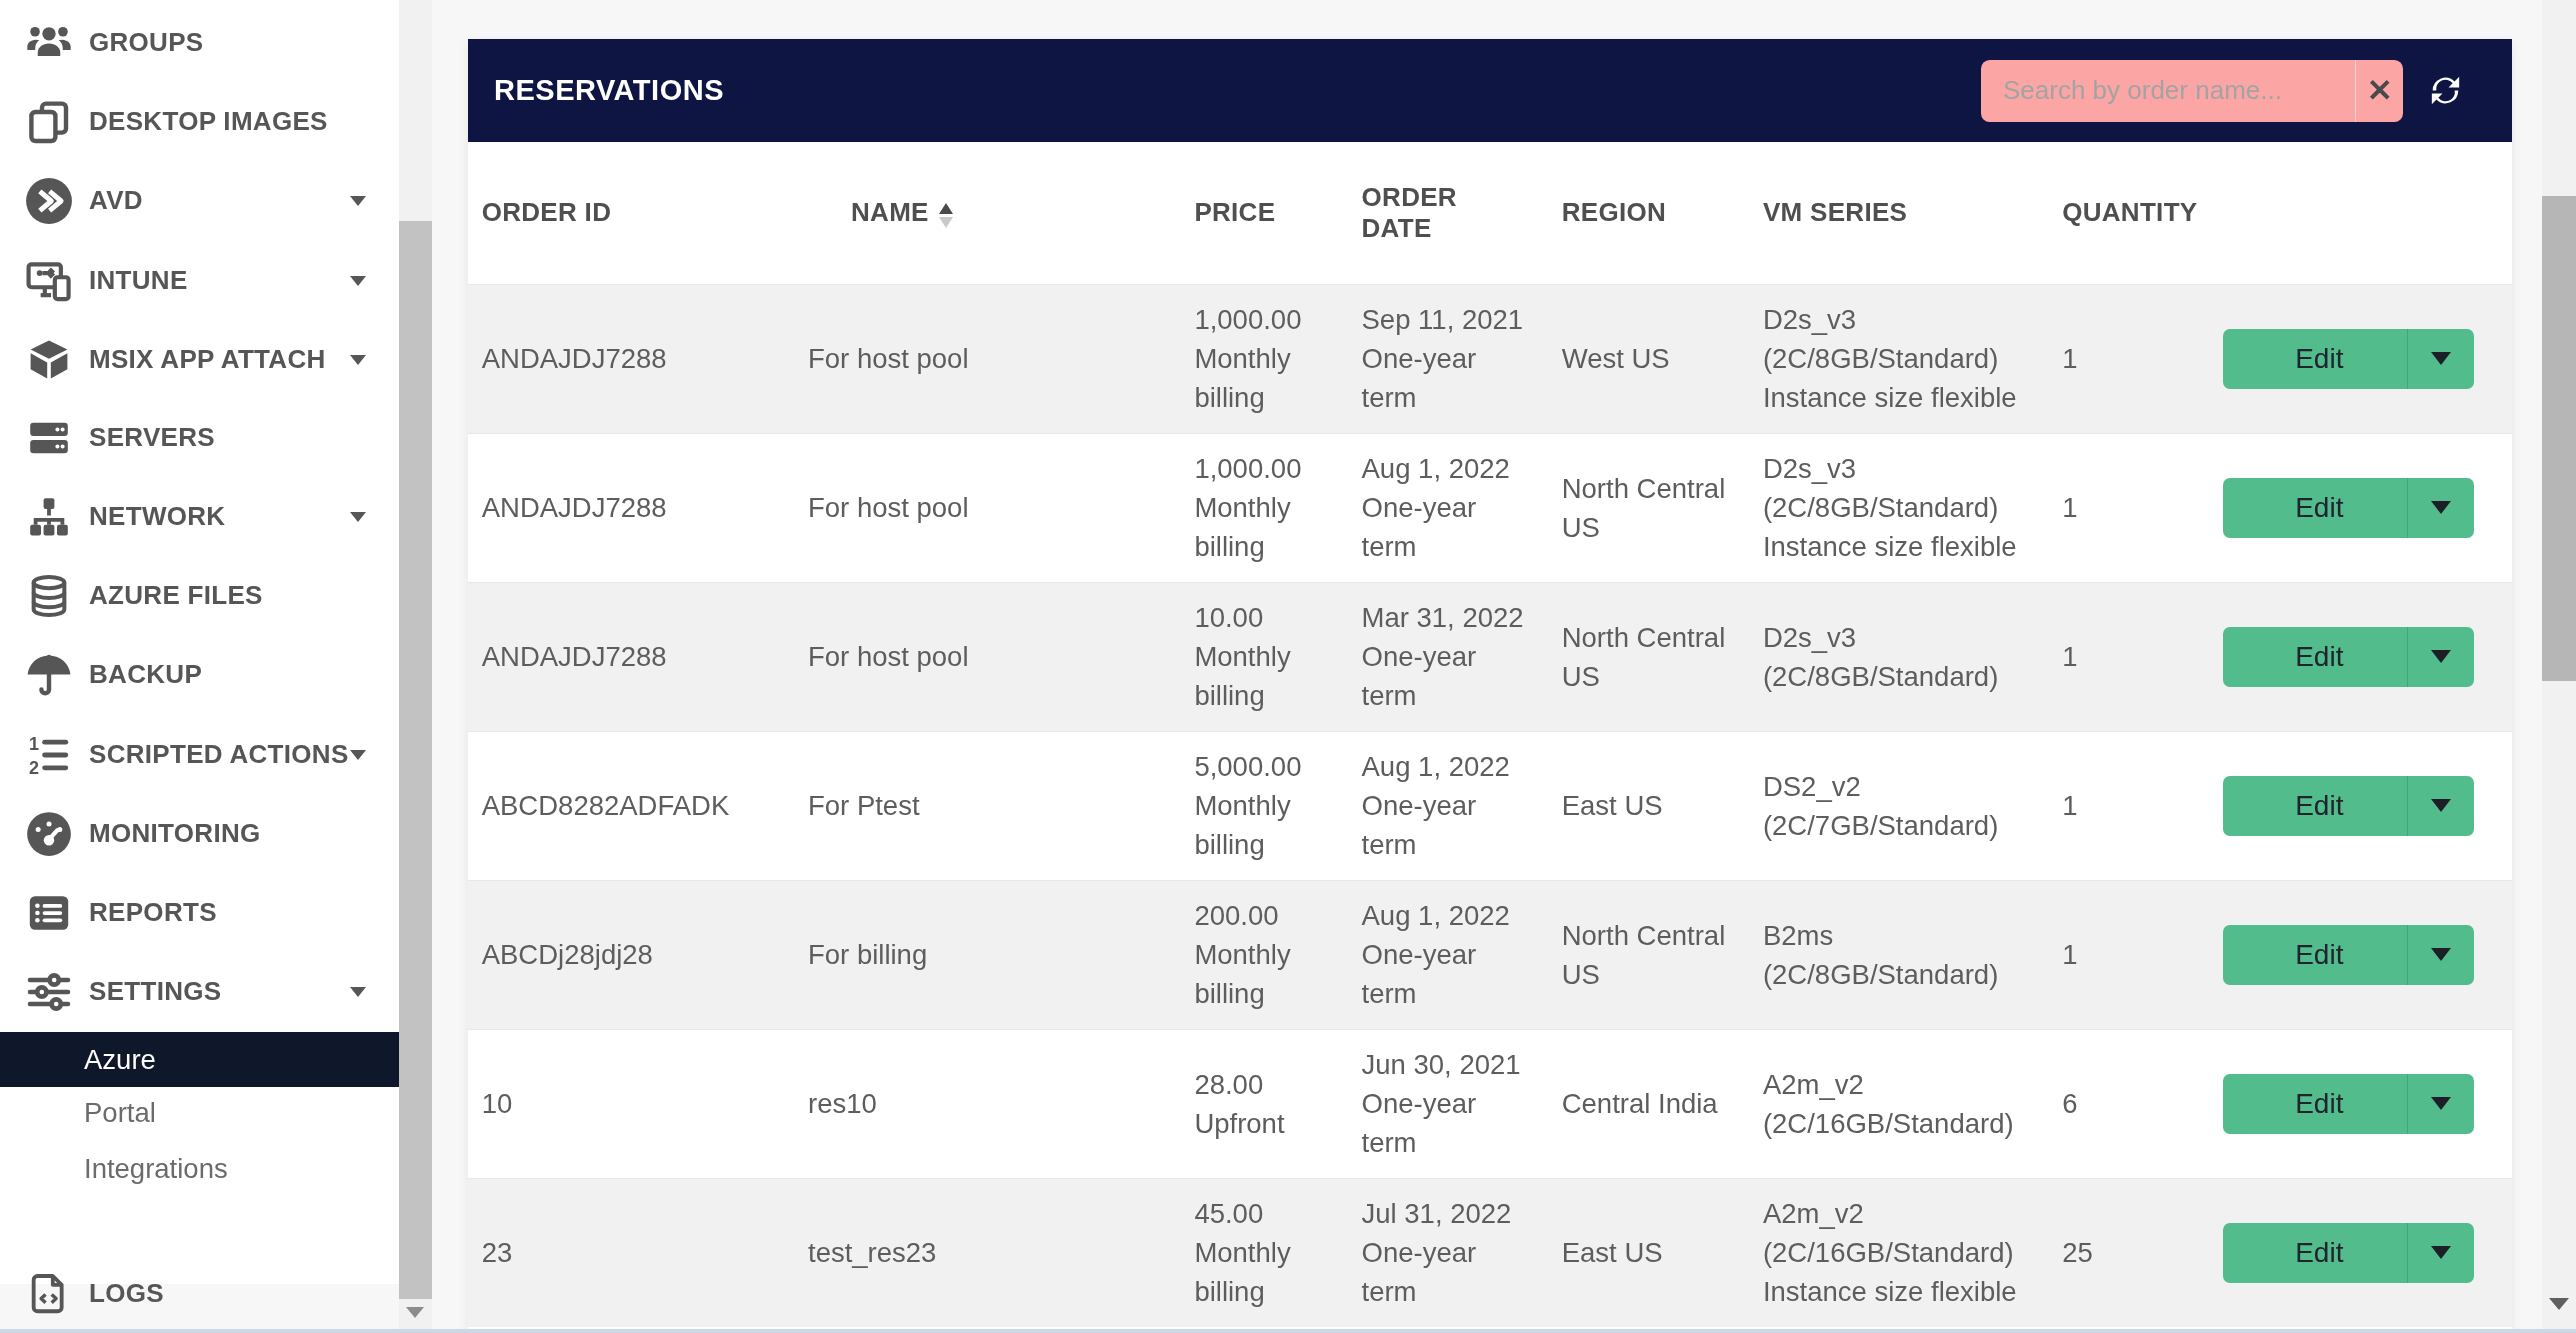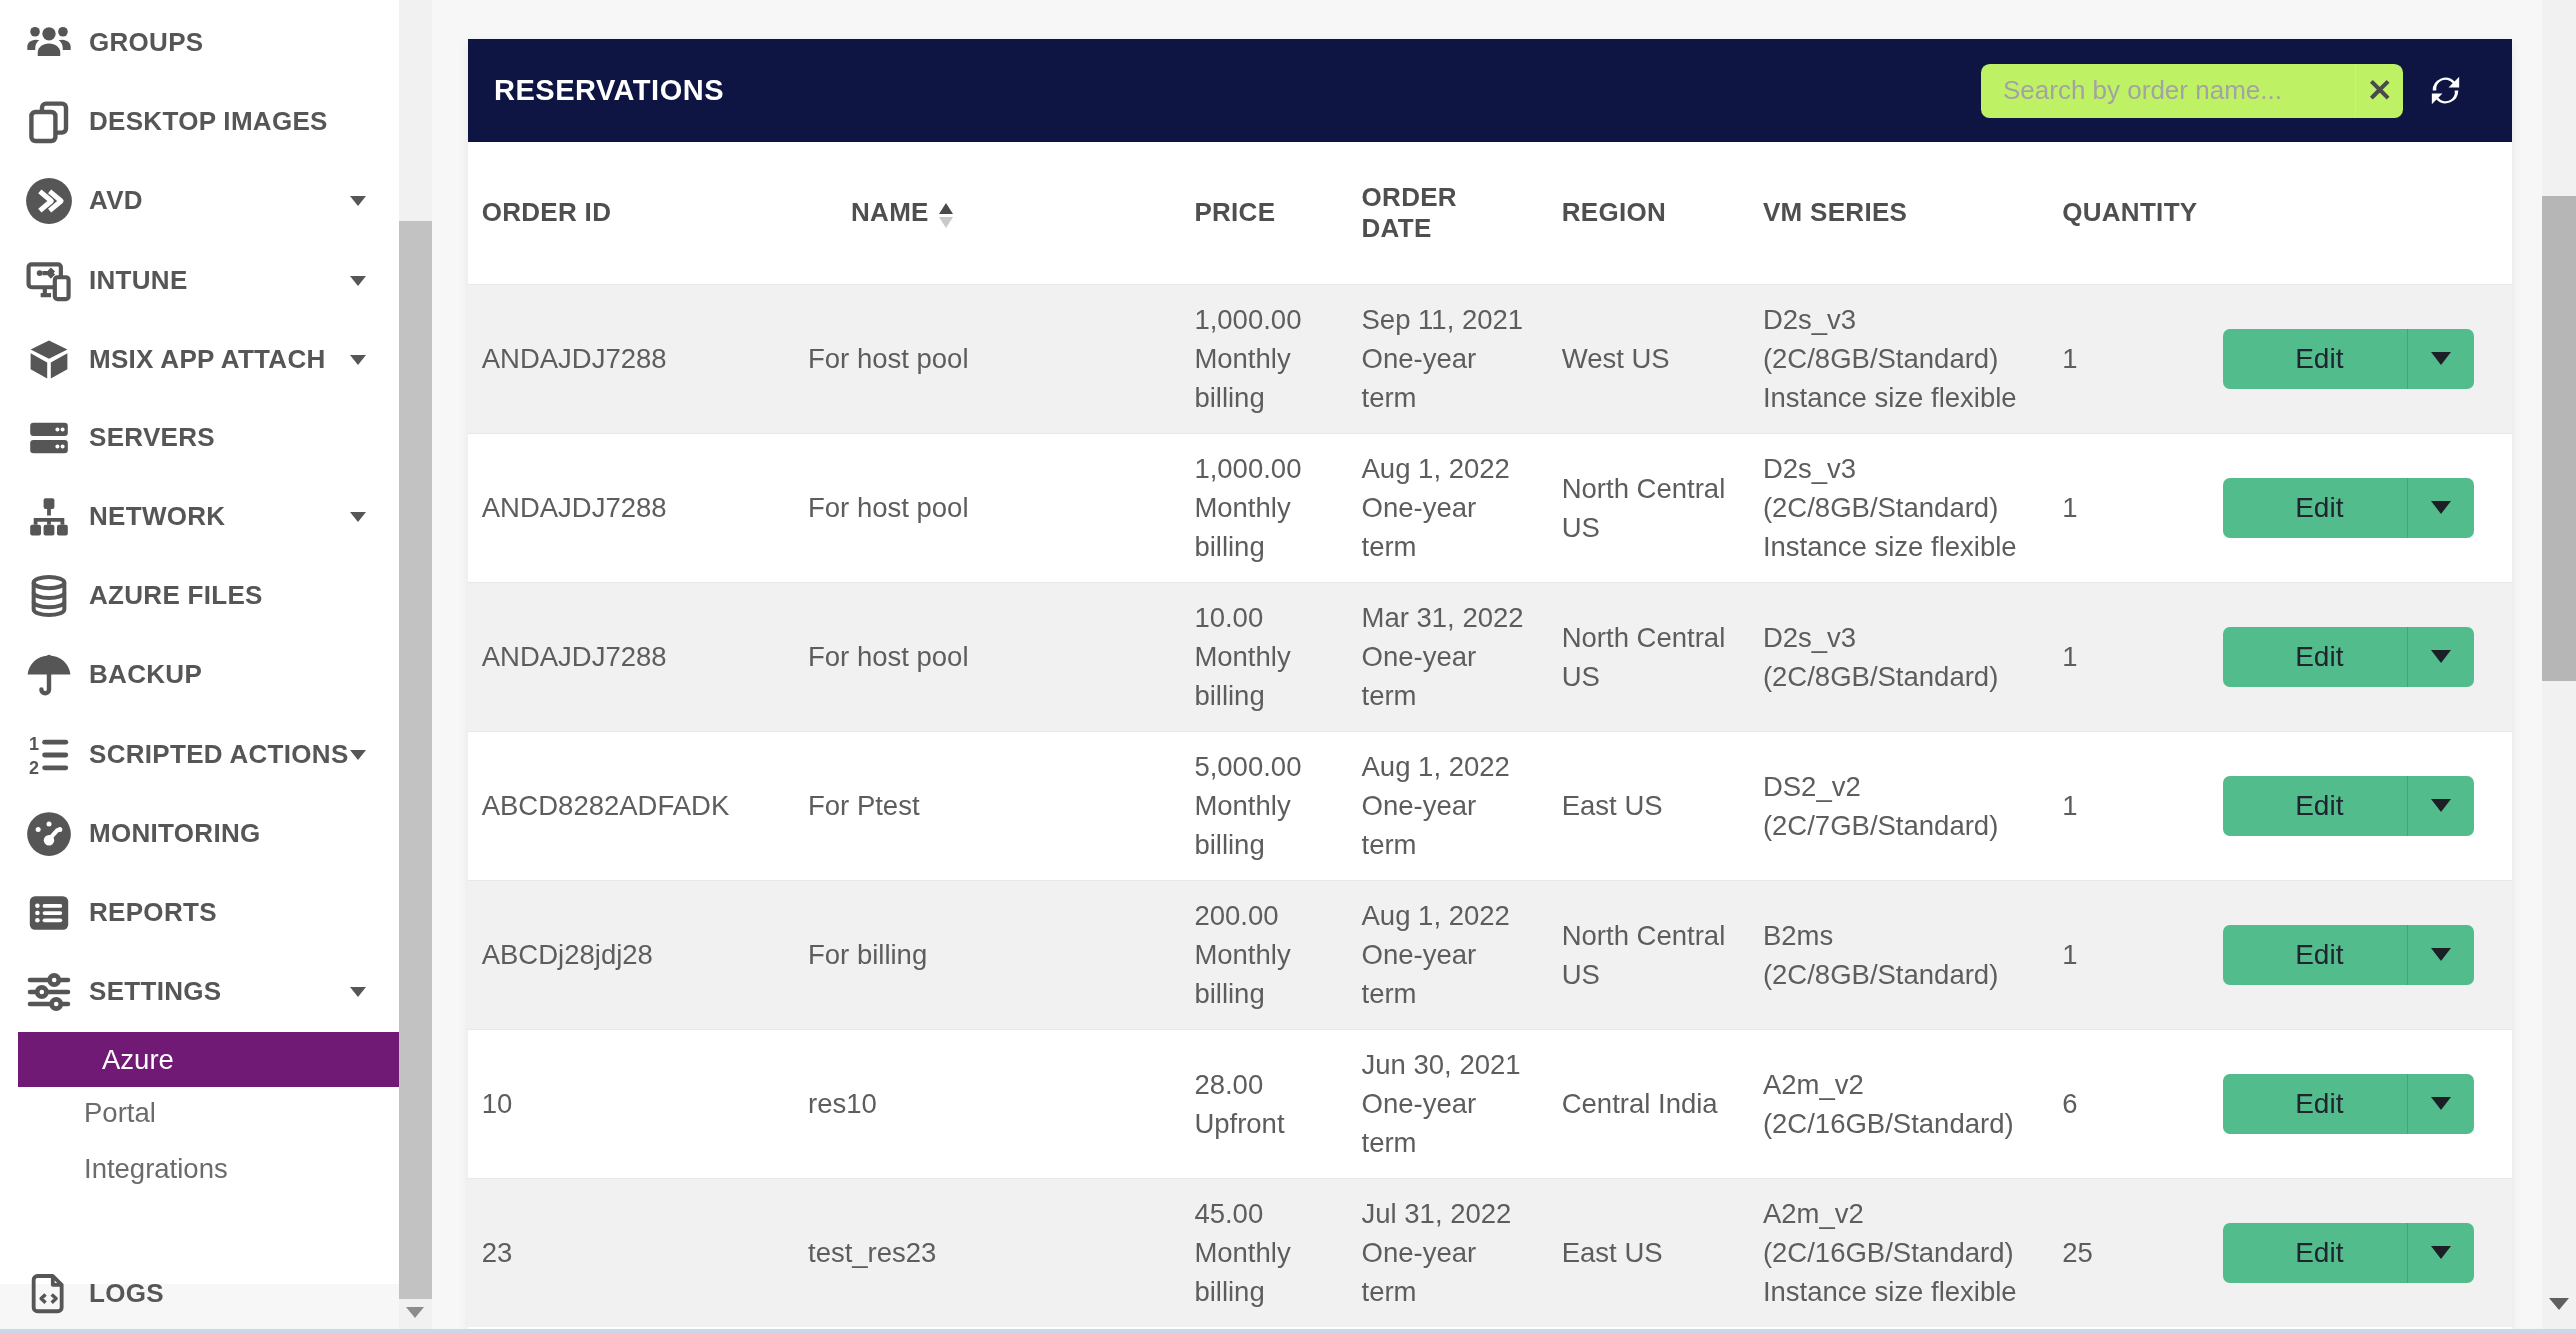--- a/index.html
+++ b/index.html
@@ -9,36 +9,36 @@
 
   
   .sidebar { position:absolute; left:0; top:0; width:399px; height:1284px; background:#ffffff; z-index:3; }
   .nav-item { position:absolute; left:0; width:399px; height:79px; display:flex; align-items:center; cursor:pointer; }
   .nav-item .icon-box { position:absolute; left:20.6px; width:57px; display:flex; justify-content:center; align-items:center; }
   .nav-item .nav-label { position:absolute; left:89px; font-size:26px; font-weight:bold; color:#565656; letter-spacing:0.3px; white-space:nowrap; }
   .caret { position:absolute; left:350px; top:50%; margin-top:-4.3px; width:0; height:0;
            border-left:8.6px solid transparent; border-right:8.6px solid transparent; border-top:10.3px solid #565656; }
   .subnav-item { position:absolute; left:0; width:399px; height:55px; display:flex; align-items:center; cursor:pointer; }
   .subnav-item .sub-label { position:absolute; left:84px; font-size:27.5px; color:#6b6b6b; white-space:nowrap; }
-  .subnav-item.selected { background:#701a75;margin-left:18px; }
+  .subnav-item.selected { background:#0f172a; }
   .subnav-item.selected .sub-label { color:#ffffff; }
 
   
   .side-scroll { position:absolute; left:399px; top:0; width:33px; height:1334px; background:#f1f1f1; z-index:4; }
   .side-scroll .thumb { position:absolute; left:0; top:221px; width:33px; height:1078px; background:#c2c2c2; }
   .side-scroll .arrow-down { position:absolute; left:6.9px; top:1307px; width:0; height:0;
        border-left:9.4px solid transparent; border-right:9.4px solid transparent; border-top:11px solid #8c8c8c; }
 
   
   .card { position:absolute; left:468px; top:39px; width:2044px; height:1295px; background:#ffffff;
           box-shadow:0 2.6px 10.3px rgba(0,0,0,0.07); z-index:2; }
   .panel-header { height:103px; background:#0e1543; display:flex; align-items:center; justify-content:space-between; padding:0 46px 0 26px; }
   .panel-title { color:#ffffff; font-size:29px; font-weight:bold; letter-spacing:0.5px; }
   .header-right { display:flex; align-items:center; }
-  .search-box { width:422px; height:54px; background:#bef264; border-radius:8.6px; display:flex; align-items:flex-end; overflow:hidden; }
+  .search-box { width:422px; height:62px; background:#fca5a5; border-radius:8.6px; display:flex; align-items:flex-end; overflow:hidden; }
   .search-input { flex:1; height:100%; border:none; outline:none; font-family:"Liberation Sans",sans-serif;
                   font-size:26px; color:#444444; padding:0 17px 0 22px; background:transparent; }
   .search-input::placeholder { color:#a3a3a3; }
   .search-divider { width:1.7px; height:100%; background:#d8d8d8; }
   .clear-btn { width:60px; height:100%; display:flex; align-items:center; justify-content:center;
                font-size:31px; font-weight:bold; color:#4a4a4a; background:transparent; border:none; cursor:pointer; }
   .refresh-btn { margin-left:22px; background:transparent; border:none; cursor:pointer; display:flex; align-items:center; }
 
   
   table.grid { width:2044px; border-collapse:collapse; table-layout:fixed; }

